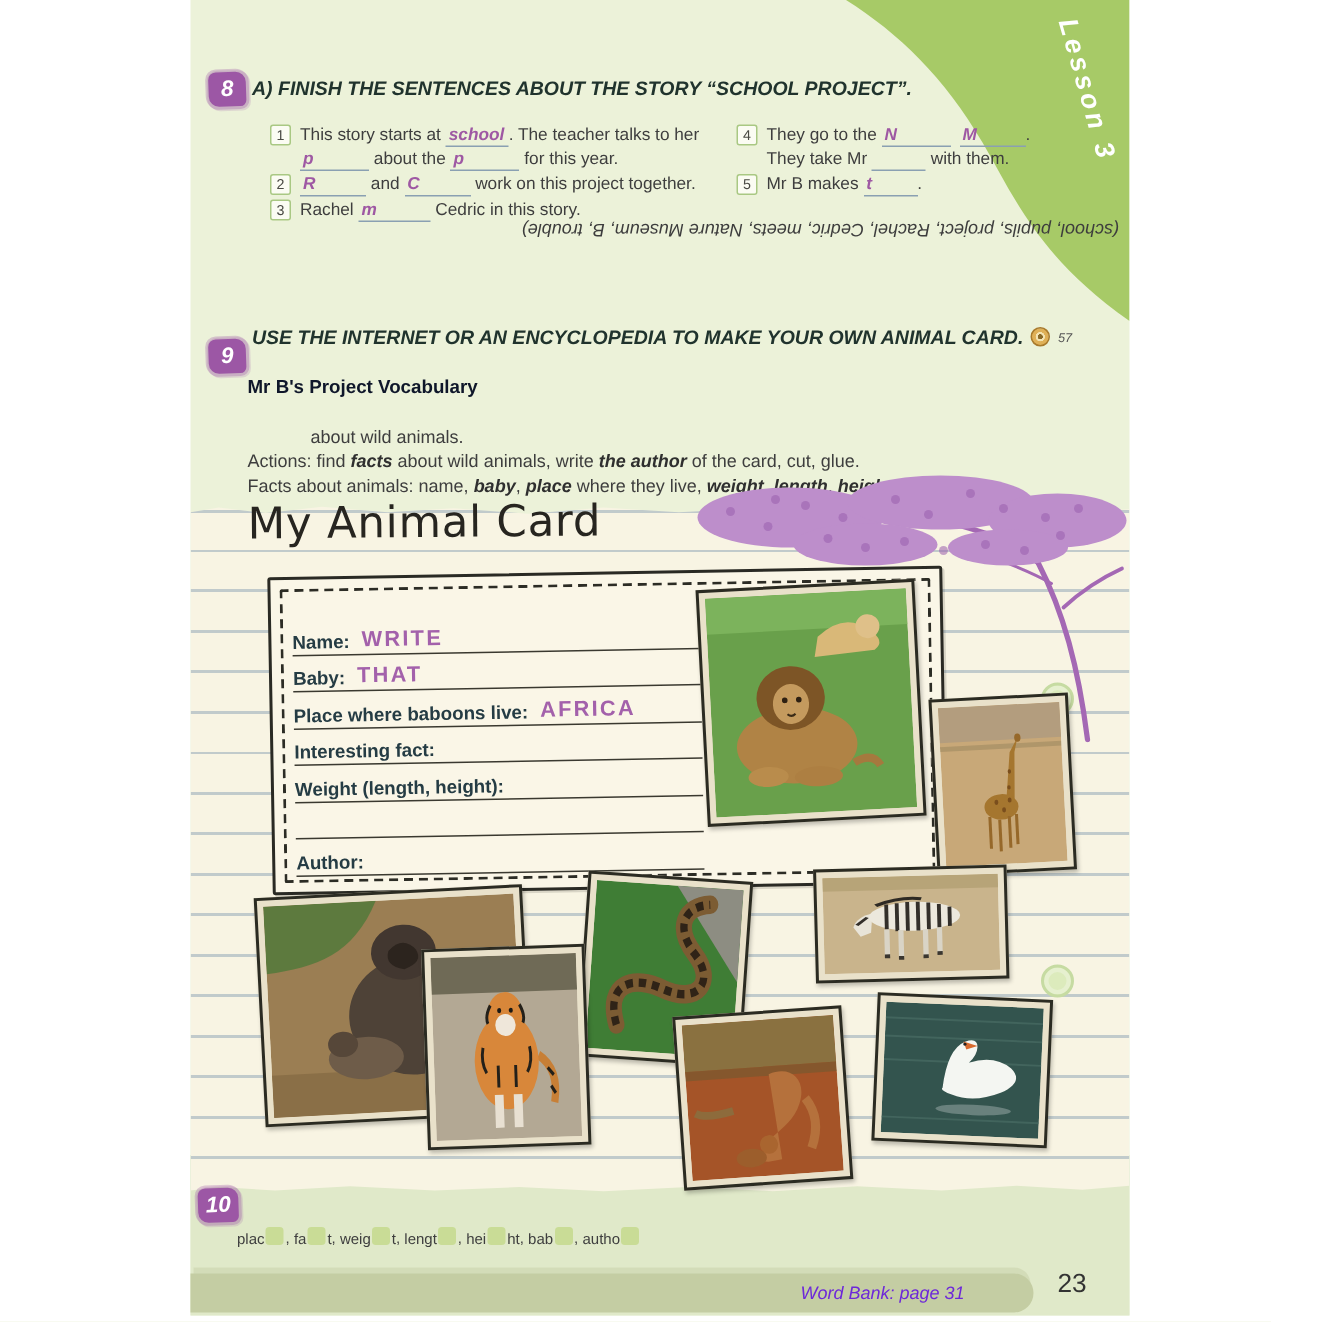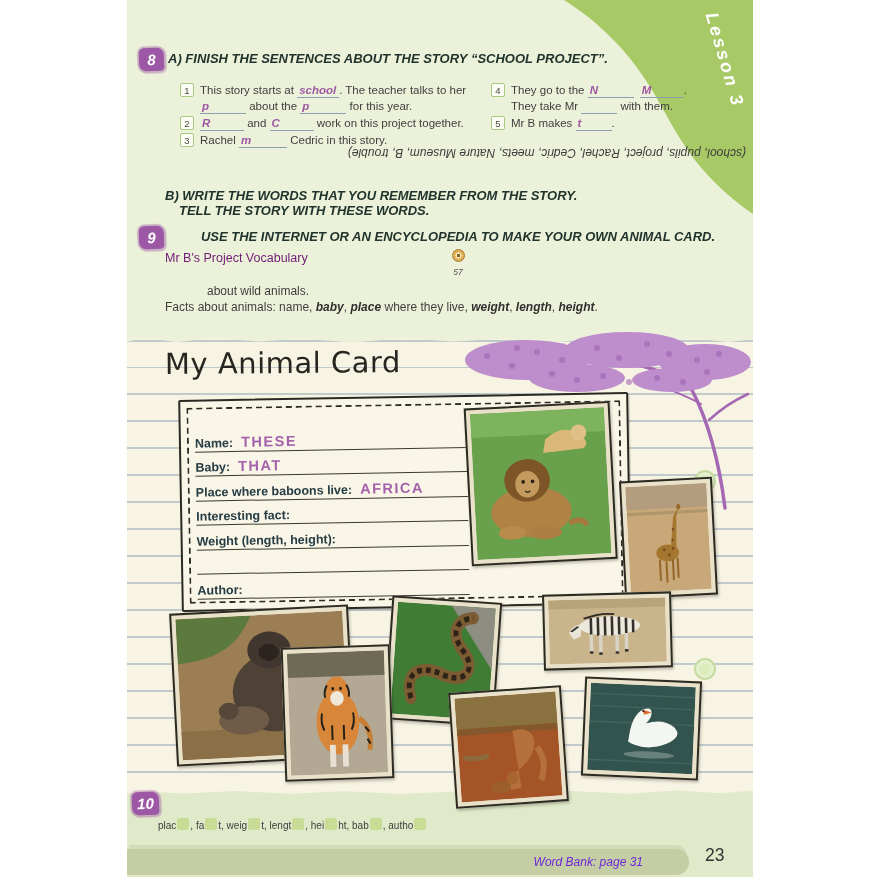--- a/index.html
+++ b/index.html
@@ -34,32 +34,32 @@
   .seg-gap { display:inline-block; }
   .seg-b { font-weight:700; font-style:italic; color:#2f2f2f; }
 
   .answer-key { position:absolute; top:146px; left:163px; width:456px; transform:rotate(180deg);
     font-style:italic; font-size:12px; color:#3d3d3d; }
 
   .b-head { position:absolute; left:38px; top:188px; }
   .b-head .l2 { margin-left:14px; }
 
   .vocab { position:absolute; left:38px; top:250px; width:588px; font-size:12px; line-height:16.4px; color:#3e3e3e; }
-  .vocab-title { font-weight:400; color:#701a75; font-size:12.5px; }
+  .vocab-title { font-weight:700; color:#0f172a; font-size:12.5px; }
   .cd { width:13px; height:13px; border-radius:50%; display:inline-block; border:1px solid #a87a2c;
     background:radial-gradient(circle at 50% 50%, #8a6a28 0 1.6px, #f3e3b2 1.8px 3px, #dfb057 3.2px 5.4px, #c98f3a 5.5px 6.5px); }
   .track { font-size:8.5px; font-style:italic; color:#555; }
 
   
   .bottom-band { position:absolute; left:0; top:770px; width:626px; height:107px; background:#e0e9c9; }
   .paper-bg { position:absolute; left:0; top:337px; width:626px; height:458px; background:#f8f4e3;
     background-image:repeating-linear-gradient(to bottom, transparent 0 25px, rgba(148,168,184,.55) 25px, rgba(148,168,184,.55) 27px);
     background-position:0 31px;
     clip-path:polygon(0 1%, 3% .3%, 8% 1.1%, 14% .2%, 21% 1%, 28% .4%, 36% 1.2%, 44% .3%, 52% 1%, 60% .4%, 68% 1.2%, 76% .3%, 84% 1%, 91% .4%, 96% 1.1%, 100% .5%, 100% 99%, 95% 99.6%, 88% 99%, 80% 99.7%, 71% 99.1%, 62% 99.8%, 53% 99.2%, 44% 99.8%, 35% 99.2%, 26% 99.7%, 17% 99.1%, 9% 99.7%, 3% 99.2%, 0 99.7%); }
-  .paper-layer { position:absolute; left:0; top:338px; width:582px; height:458px; }
+  .paper-layer { position:absolute; left:0; top:323px; width:582px; height:458px; }
   .paper-title { position:absolute; left:38px; top:8px; font-family:"DejaVu Sans",sans-serif; font-size:29px;
     color:#272520; letter-spacing:.5px; transform:rotate(-.5deg); }
   .tree { position:absolute; left:330px; top:-10px; }
   .hole { position:absolute; width:22px; height:22px; border-radius:50%; background:#dcebbc;
     border:2px solid #c6dba2; box-shadow:inset 0 0 0 3px #e6f0cf; }
 
   
   .animal-card { position:absolute; left:53px; top:58px; width:450px; height:212px; background:#faf6e7;
     border:2.5px solid #2a2a24; border-radius:2px; transform:rotate(-1deg);
     box-shadow:1.5px 1.5px 0 rgba(42,42,36,.15); }
@@ -128,34 +128,31 @@
           <span class="num-box">4</span>
           <span class="item-text"><span class="seg-text">They go to the </span><span class="seg-hand" style="min-width: 46px;">N</span><span class="seg-gap" style="width: 6px;"></span><span class="seg-hand" style="min-width: 44px;">M</span><span class="seg-text">.</span><br><span class="seg-text">They take Mr </span><span class="seg-blank" style="width: 36px;"></span><span class="seg-text"> with them.</span></span>
         </div>
         <div class="item">
           <span class="num-box">5</span>
           <span class="item-text"><span class="seg-text">Mr B makes </span><span class="seg-hand" style="min-width: 36px;">t</span><span class="seg-text">.</span></span>
         </div>
       </div>
     <div class="answer-key">(school, pupils, project, Rachel, Cedric, meets, Nature Museum, B, trouble)</div>
 
-    <div class="b-head">
-      <div class="ex-title">B) WRITE THE WORDS THAT YOU REMEMBER FROM THE STORY.</div>
-      <div class="ex-title l2">TELL THE STORY WITH THESE WORDS.</div>
-    </div>
 
     <span class="badge" style="left:12px; top:226px;">9</span>
-    <div class="h-row" style="left:41px; top:229px; width:580px;flex-direction:column;">
+    <div class="h-row" style="left:41px; top:217px; width:580px;">
       <span class="ex-title">USE THE INTERNET OR AN ENCYCLOPEDIA TO MAKE YOUR OWN ANIMAL CARD.</span>
       <span class="cd"></span>
       <span class="track">57</span>
     </div>
     <div class="vocab">
       <div class="vocab-title">Mr B's Project Vocabulary</div>
       <p><br><span class="seg-gap" style="width: 42px;"></span><span class="seg-text">about wild animals.</span></p>
+      <p><span class="seg-text">Actions: find </span><span class="seg-b">facts</span><span class="seg-text"> about wild animals, write </span><span class="seg-b">the author</span><span class="seg-text"> of the card, cut, glue.</span></p>
       <p><span class="seg-text">Facts about animals: name, </span><span class="seg-b">baby</span><span class="seg-text">, </span><span class="seg-b">place</span><span class="seg-text"> where they live, </span><span class="seg-b">weight</span><span class="seg-text">, </span><span class="seg-b">length</span><span class="seg-text">, </span><span class="seg-b">height</span><span class="seg-text">.</span></p>
     </div>
 
     <div class="bottom-band"></div>
     <div class="paper-bg"></div>
     <div class="paper-layer">
       <div class="paper-title">My Animal Card</div>
 
       <svg class="tree" width="296" height="185" viewBox="0 0 296 185">
         <g stroke="#a468b4" stroke-width="3.5" fill="none" stroke-linecap="round">
@@ -196,21 +193,21 @@
       </svg>
 
       <div class="hole" style="left:567px; top:132px;"></div>
       <div class="hole" style="left:567px; top:320px;"></div>
 
       <div class="animal-card">
         <div class="card-inner"></div>
         <div class="fields">
             <div class="field-row">
               <span class="field-label">Name:</span>
-              <span class="field-value">THESE</span>
+              <span class="field-value">WRITE</span>
             </div>
             <div class="field-row">
               <span class="field-label">Baby:</span>
               <span class="field-value">THAT</span>
             </div>
             <div class="field-row">
               <span class="field-label">Place where baboons live:</span>
               <span class="field-value">AFRICA</span>
             </div>
             <div class="field-row">

